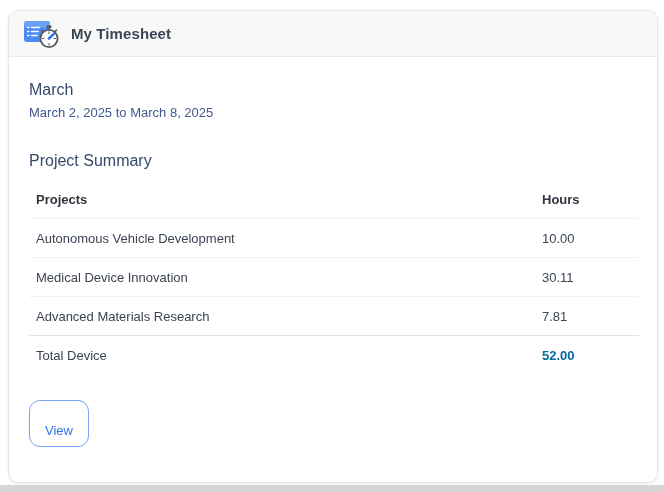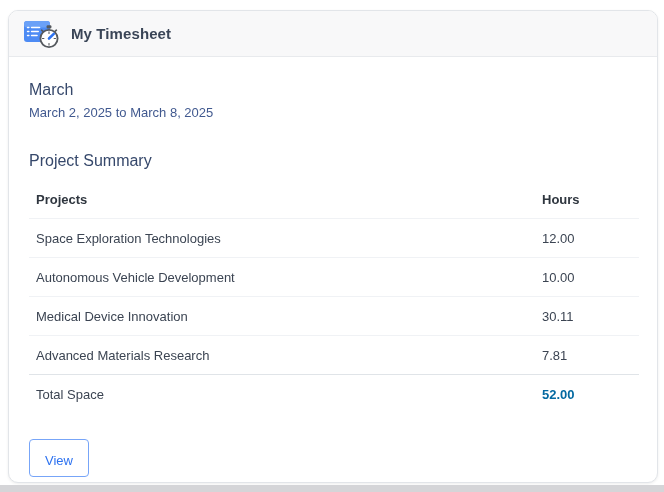--- a/index.html
+++ b/index.html
@@ -63,22 +63,22 @@
   .summary-table tfoot td { border-bottom: none; }
   .summary-table tfoot .total-hours { font-weight: 700; color: #0369a1; }
   .actions { margin-top: 26px; }
   .view-button {
     display: inline-block;
     font-family: inherit;
     font-size: 13px;
     color: #2d72f0;
     background: #ffffff;
     border: 1px solid #77a5f8;
-    border-radius: 4px;
-    padding: 13px 15px 7px;
+    border-radius: 11px;
+    padding: 22px 15px 7px;
     cursor: pointer;
     line-height: 1.2;
   }
   .timesheet-icon { flex: 0 0 auto; display: block; }
 </style>
 </head>
 <body>
 
 <div class="card">
 
@@ -121,43 +121,39 @@
           <col class="col-projects">
           <col class="col-hours">
         </colgroup>
       <thead>
         <tr>
           <th>Projects</th>
           <th>Hours</th>
         </tr>
       </thead>
       <tbody>
-  <tr>
-    <td class="cell-project">Space Exploration Technologies</td>
-    <td class="cell-hours">12.00</td>
-  </tr>
 
   <tr>
     <td class="cell-project">Autonomous Vehicle Development</td>
     <td class="cell-hours">10.00</td>
   </tr>
 
   <tr>
     <td class="cell-project">Medical Device Innovation</td>
     <td class="cell-hours">30.11</td>
   </tr>
 
   <tr>
     <td class="cell-project">Advanced Materials Research</td>
     <td class="cell-hours">7.81</td>
   </tr>
 </tbody>
       <tfoot>
         <tr>
-          <td class="total-label">Total Space</td>
+          <td class="total-label">Total Device</td>
           <td class="total-hours">52.00</td>
         </tr>
       </tfoot>
     </table>
 
     <div class="actions">
       <button class="view-button">View</button>
     </div>
 
   </div>

